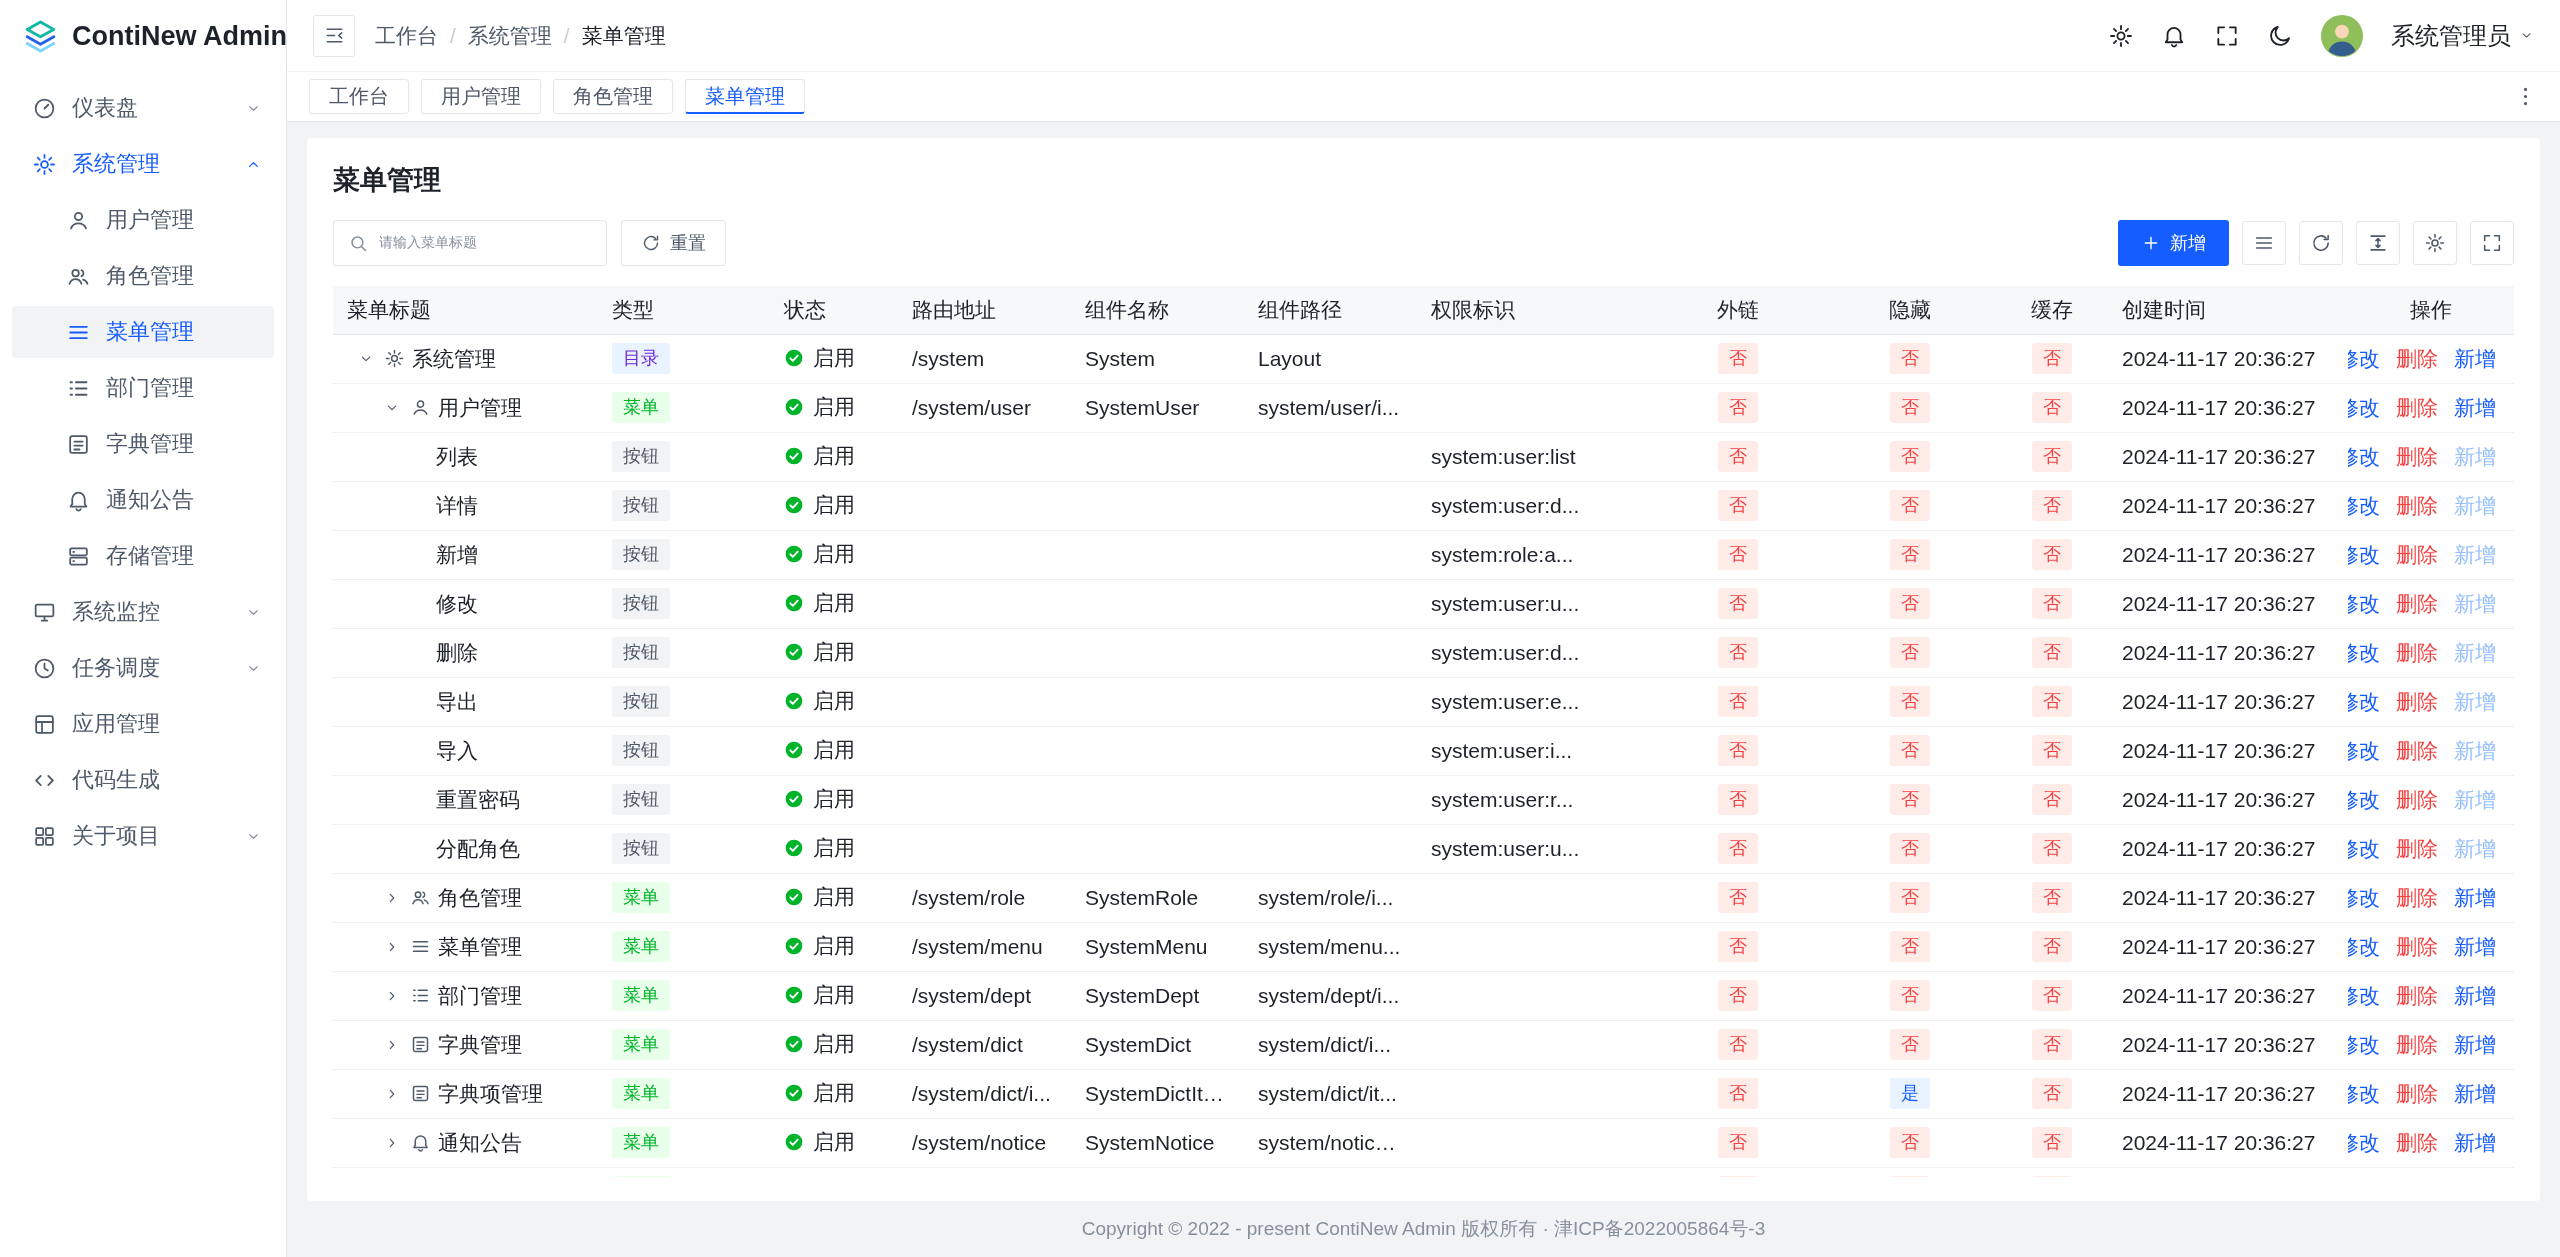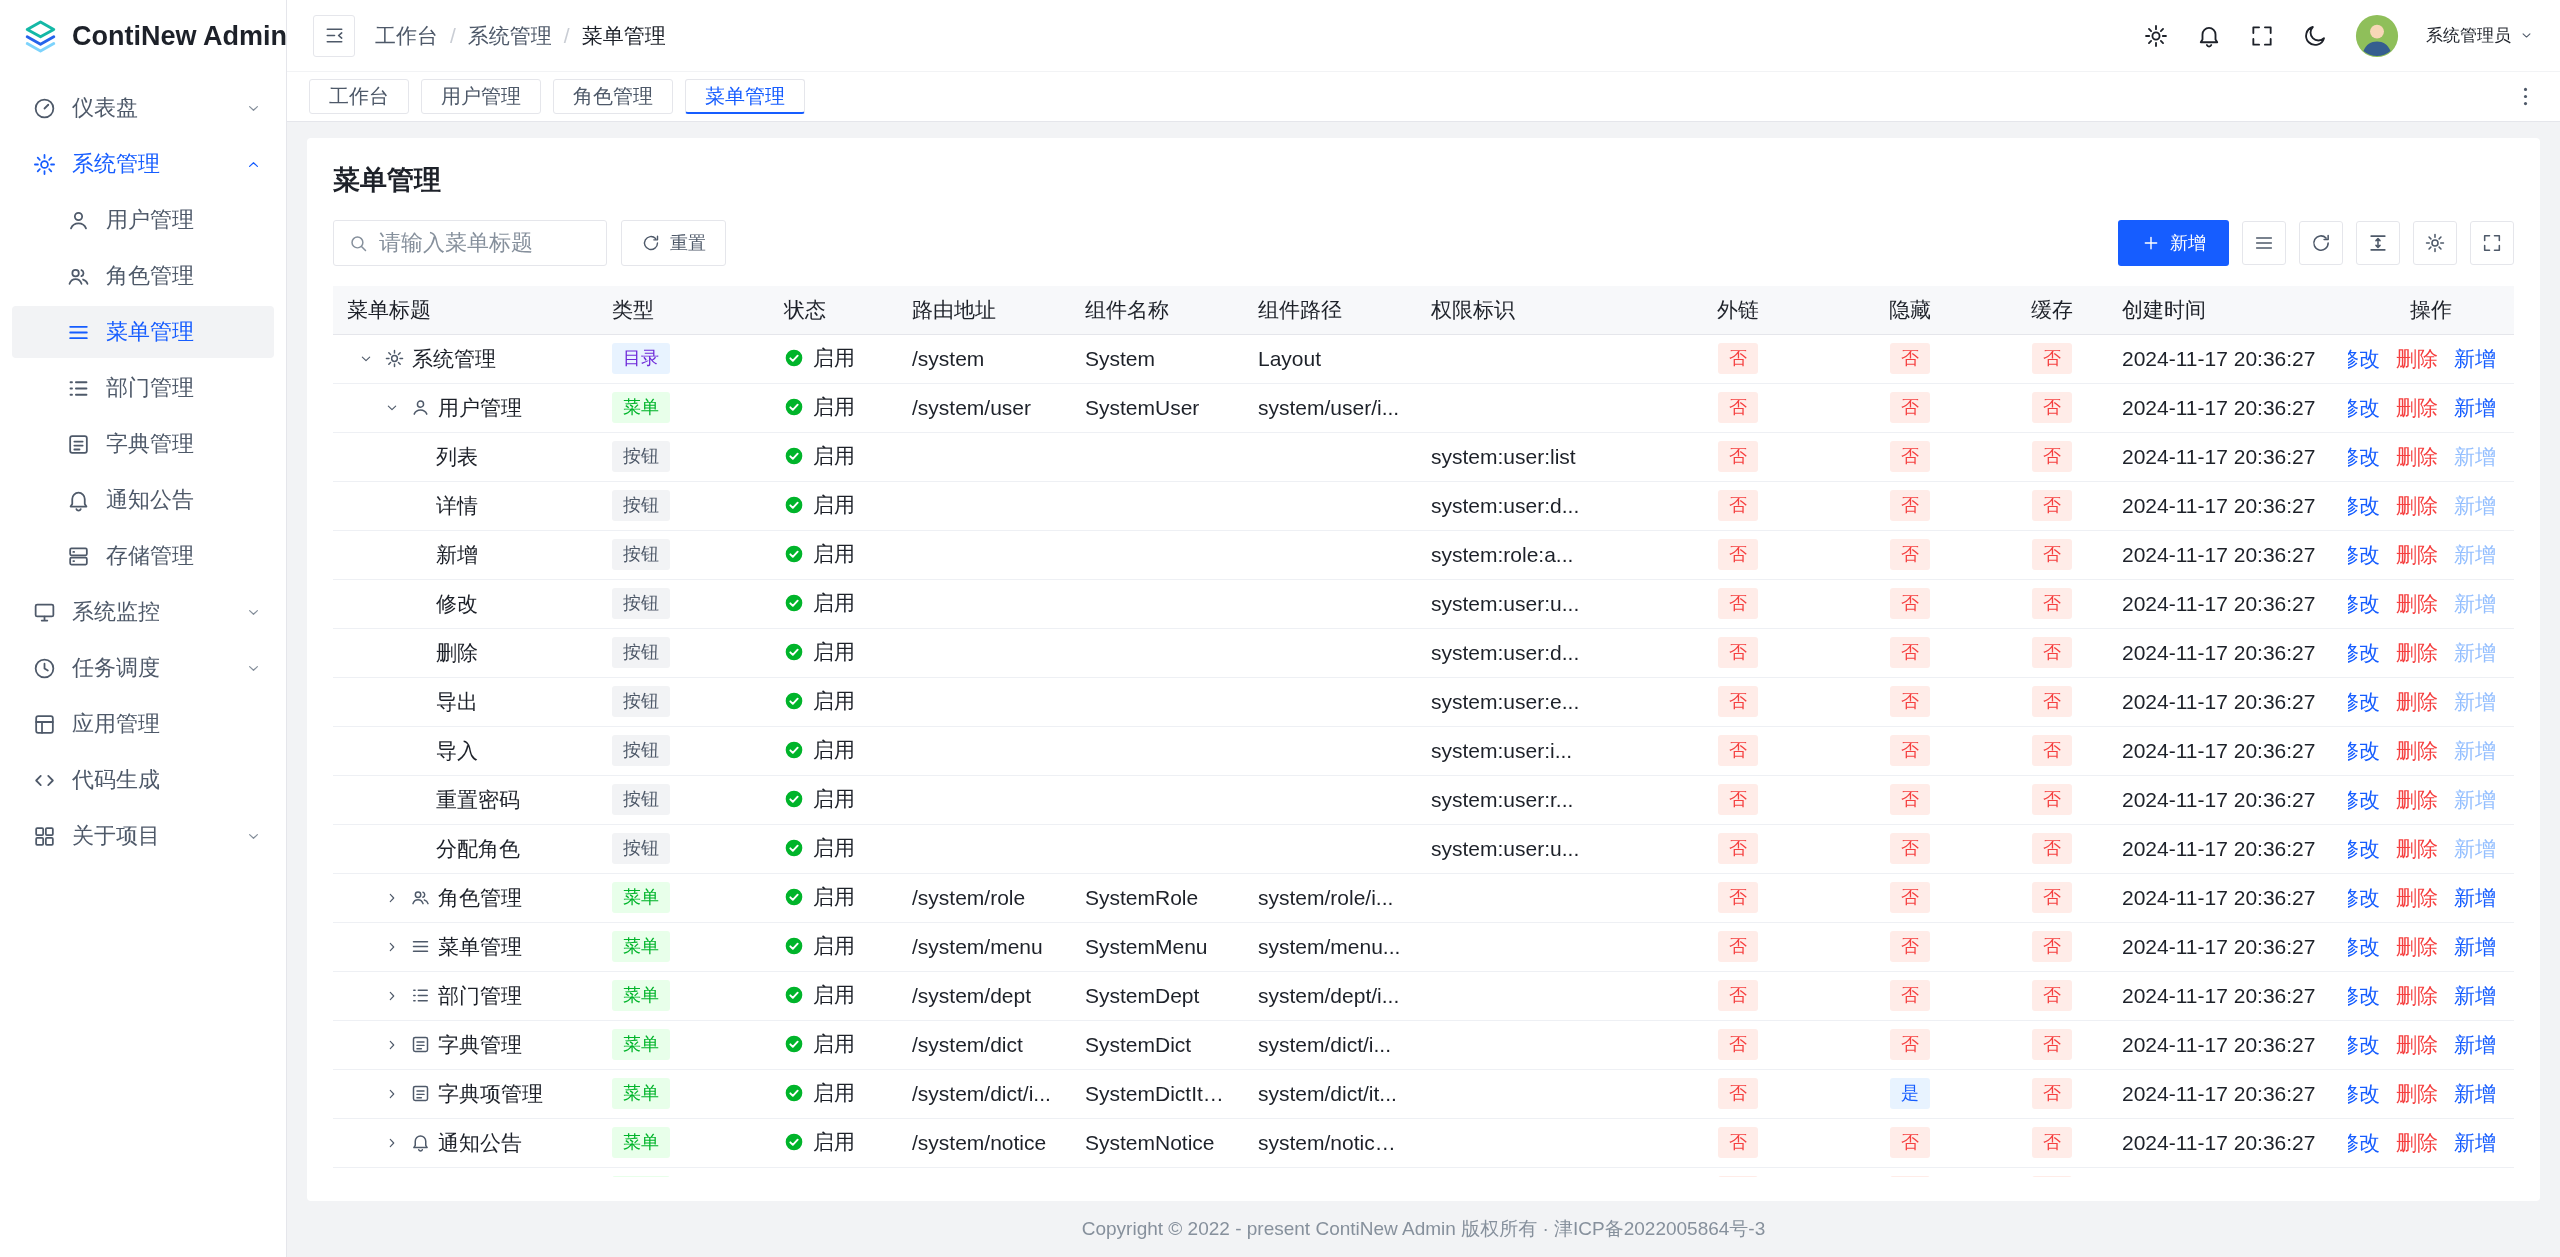--- a/index.html
+++ b/index.html
@@ -26,37 +26,37 @@
   
   .main{flex:1;display:flex;flex-direction:column;min-width:0}
   .topbar{height:72px;background:#fff;display:flex;align-items:center;padding:0 26px;gap:20px;border-bottom:1px solid #f2f3f5;flex-shrink:0}
   .collapse-btn{width:42px;height:42px;border:1px solid #e5e6eb;border-radius:3px;display:flex;align-items:center;justify-content:center;font-size:23px;color:#4e5969;cursor:pointer;background:#fff}
   .breadcrumb{display:flex;align-items:center;gap:12px;font-size:21px;color:#4e5969}
   .breadcrumb .sep{color:#c9cdd4}
   .breadcrumb .crumb:last-child{color:#1d2129}
   .topbar-right{margin-left:auto;display:flex;align-items:center;gap:27px}
   .topbar-right .icon-btn{font-size:26px;color:#1d2129;cursor:pointer}
   .avatar{width:44px;height:44px;border-radius:50%;overflow:hidden;font-size:44px;cursor:pointer}
-  .user-chip{display:flex;align-items:center;gap:8px;font-size:17px;cursor:pointer}
+  .user-chip{display:flex;align-items:center;gap:8px;font-size:24px;cursor:pointer}
   .user-chip .chev{font-size:15px;color:#4e5969}
 
   
   .tabbar{height:50px;background:#fff;border-bottom:1px solid #e5e6eb;display:flex;align-items:center;padding:0 22px;gap:12px;flex-shrink:0}
   .tab{height:35px;display:flex;align-items:center;padding:0 19px;border:1px solid #e5e6eb;border-radius:3px;font-size:20px;color:#4e5969;cursor:pointer;background:#fff}
   .tab.active{color:#165dff;border-bottom:2px solid #165dff}
   .tab-extra{margin-left:auto;font-size:25px;color:#4e5969;cursor:pointer}
 
   
   .content{flex:1;padding:16px 20px 0;min-height:0;display:flex;flex-direction:column}
   .card{background:#fff;border-radius:4px;flex:1;min-height:0;display:flex;flex-direction:column;padding:24px 26px;overflow:hidden}
   .page-title{font-size:27px;font-weight:600}
   .toolbar{display:flex;align-items:center;margin-top:22px;gap:14px}
   .search-box{width:274px;height:46px;border:1px solid #e5e6eb;border-radius:3px;display:flex;align-items:center;gap:10px;padding:0 14px;color:#86909c;font-size:21px;background:#fff}
   .search-box .icon{font-size:21px;flex-shrink:0}
-  .search-box input{border:none;outline:none;flex:1;font-size:22px;color:#0369a1;font-family:Liberation Serif, serif;min-width:0;background:transparent}
+  .search-box input{border:none;outline:none;flex:1;font-size:14px;color:#0369a1;font-family:Liberation Serif, serif;min-width:0;background:transparent}
   .search-box input::placeholder{color:#86909c}
   .btn{height:46px;display:inline-flex;align-items:center;gap:9px;padding:0 19px;border:1px solid #e5e6eb;background:#fff;border-radius:3px;font-size:18px;color:#4e5969;cursor:pointer;white-space:nowrap}
   .btn .icon{font-size:20px}
   .toolbar-right{margin-left:auto;display:flex;align-items:center;gap:13px}
   .btn-primary{background:#165dff;color:#fff;border:none;padding:0 23px}
   .icon-sq{width:44px;height:44px;border:1px solid #e5e6eb;border-radius:3px;display:flex;align-items:center;justify-content:center;font-size:22px;color:#4e5969;background:#fff;cursor:pointer}
 
   
   .table-wrap{margin-top:20px;flex:1;min-height:0;overflow:hidden}
   table{width:100%;border-collapse:collapse;table-layout:fixed;font-size:21px}

